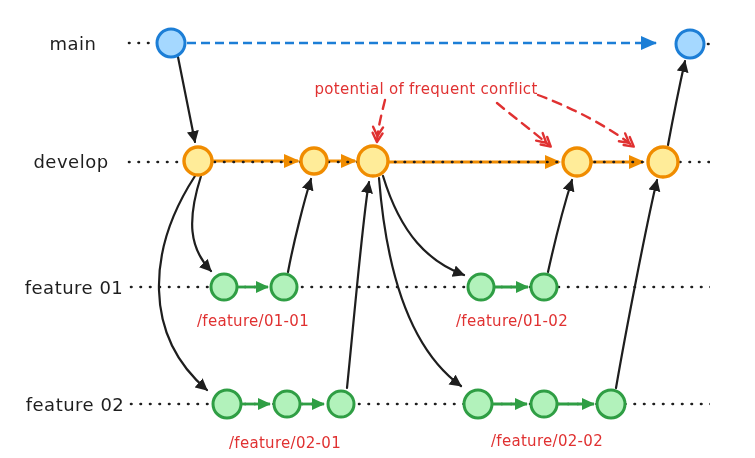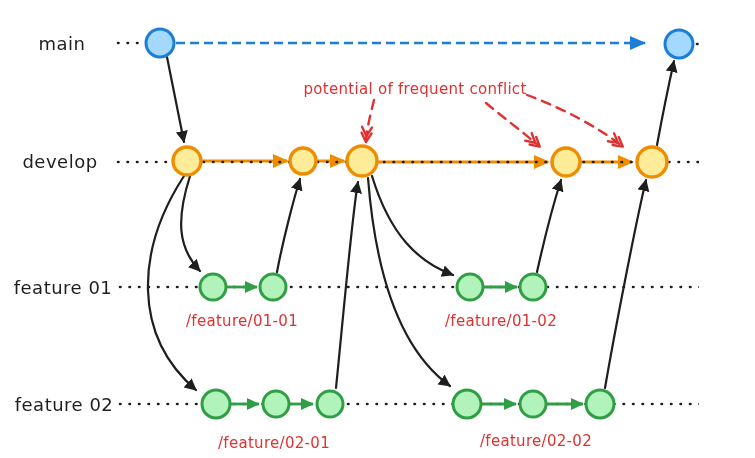--- a/index.html
+++ b/index.html
@@ -1,18 +1,18 @@
 <!DOCTYPE html>
 <html><head>
 <meta charset="utf-8">
 <style>
   html,body { margin:0; padding:0; background:#ffffff; }
   .stage {
     position:relative; width:699px; height:458px; background:#ffffff;
-    font-family:"DejaVu Sans", sans-serif; overflow:hidden;
+    font-family:"DejaVu Sans", sans-serif; overflow:hidden;padding-left:11px;
   }
   svg text {
     font-family:"DejaVu Sans", sans-serif;
     -webkit-user-select:none; user-select:none;
   }
   .branch-label { font-size:18px; letter-spacing:0.5px; }
   .ref-label    { font-size:15px; letter-spacing:0.3px; }
   .annotation   { font-size:15px; letter-spacing:0.3px; }
 </style>
 </head>

